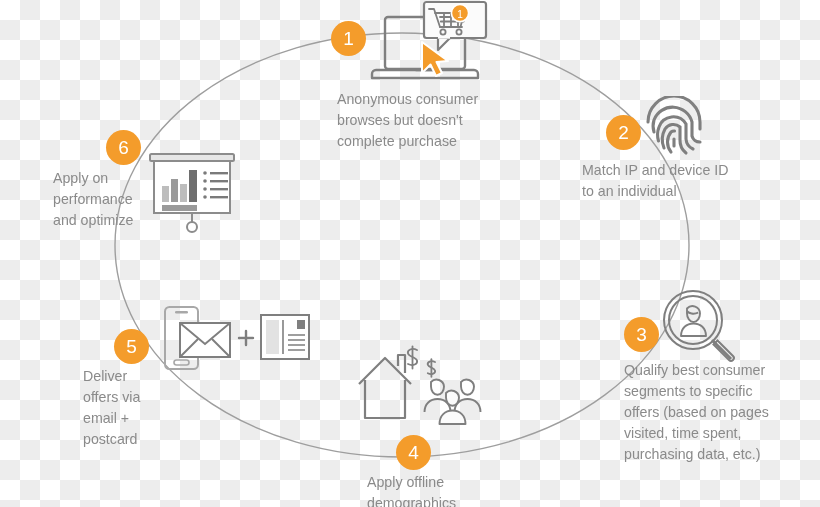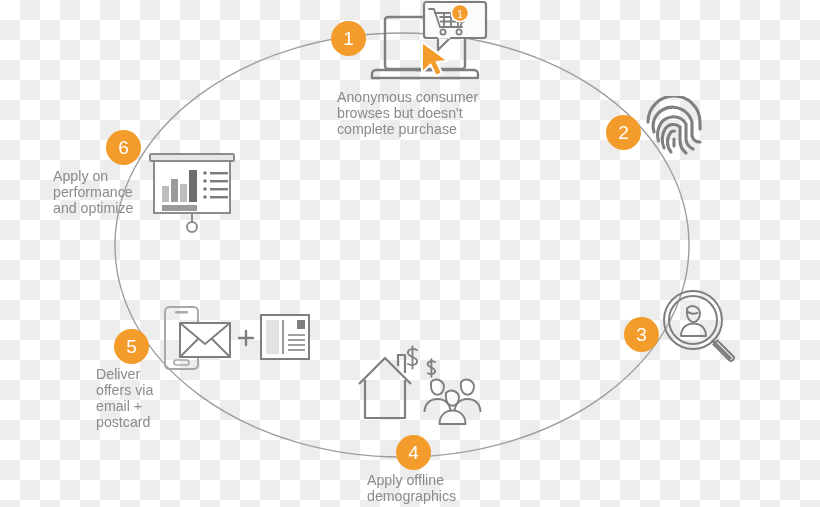--- a/index.html
+++ b/index.html
@@ -53,21 +53,21 @@
     line-height: 35px;
     text-align: center;
     font-family: "Liberation Sans", sans-serif;
     box-sizing: border-box;
     letter-spacing: 0;
   }
   .caption {
     position: absolute;
     color: #8a8a8a;
     font-size: 14.2px;
-    line-height: 16px;
+    line-height: 21px;
     font-family: "Liberation Sans", sans-serif;
     white-space: pre-line;
   }
   .iconbox {
     position: absolute;
   }
   
   #badge-1 { left: 331px; top: 21px; }
   #cap-1   { left: 337px; top: 89px; width: 190px; }
   #icon-1  { left: 366px; top: 0px; }
@@ -78,21 +78,21 @@
 
   #badge-3 { left: 624px; top: 317px; }
   #cap-3   { left: 624px; top: 360px; width: 160px; }
   #icon-3  { left: 661px; top: 288px; }
 
   #badge-4 { left: 396px; top: 435px; }
   #cap-4   { left: 367px; top: 472px; width: 160px; }
   #icon-4  { left: 352px; top: 340px; }
 
   #badge-5 { left: 114px; top: 329px; }
-  #cap-5   { left: 96px; top: 366px; width: 120px; }
+  #cap-5   { left: 83px; top: 366px; width: 120px; }
   #icon-5  { left: 160px; top: 306px; }
 
   #badge-6 { left: 106px; top: 130px; }
   #cap-6   { left: 53px; top: 168px; width: 110px; }
   #icon-6  { left: 146px; top: 152px; }
 </style>
 </head>
 <body>
 
 <div id="canvas">
@@ -241,22 +241,29 @@
     </svg>
 
   </div>
 
   <div class="badge" id="badge-1">1</div>
   <div class="caption" id="cap-1">Anonymous consumer
 browses but doesn't
 complete purchase</div>
 
   <div class="badge" id="badge-2">2</div>
+  <div class="caption" id="cap-2">Match IP and device ID
+to an individual</div>
 
   <div class="badge" id="badge-3">3</div>
+  <div class="caption" id="cap-3">Qualify best consumer
+segments to specific
+offers (based on pages
+visited, time spent,
+purchasing data, etc.)</div>
 
   <div class="badge" id="badge-4">4</div>
   <div class="caption" id="cap-4">Apply offline
 demographics</div>
 
   <div class="badge" id="badge-5">5</div>
   <div class="caption" id="cap-5">Deliver
 offers via
 email +
 postcard</div>

